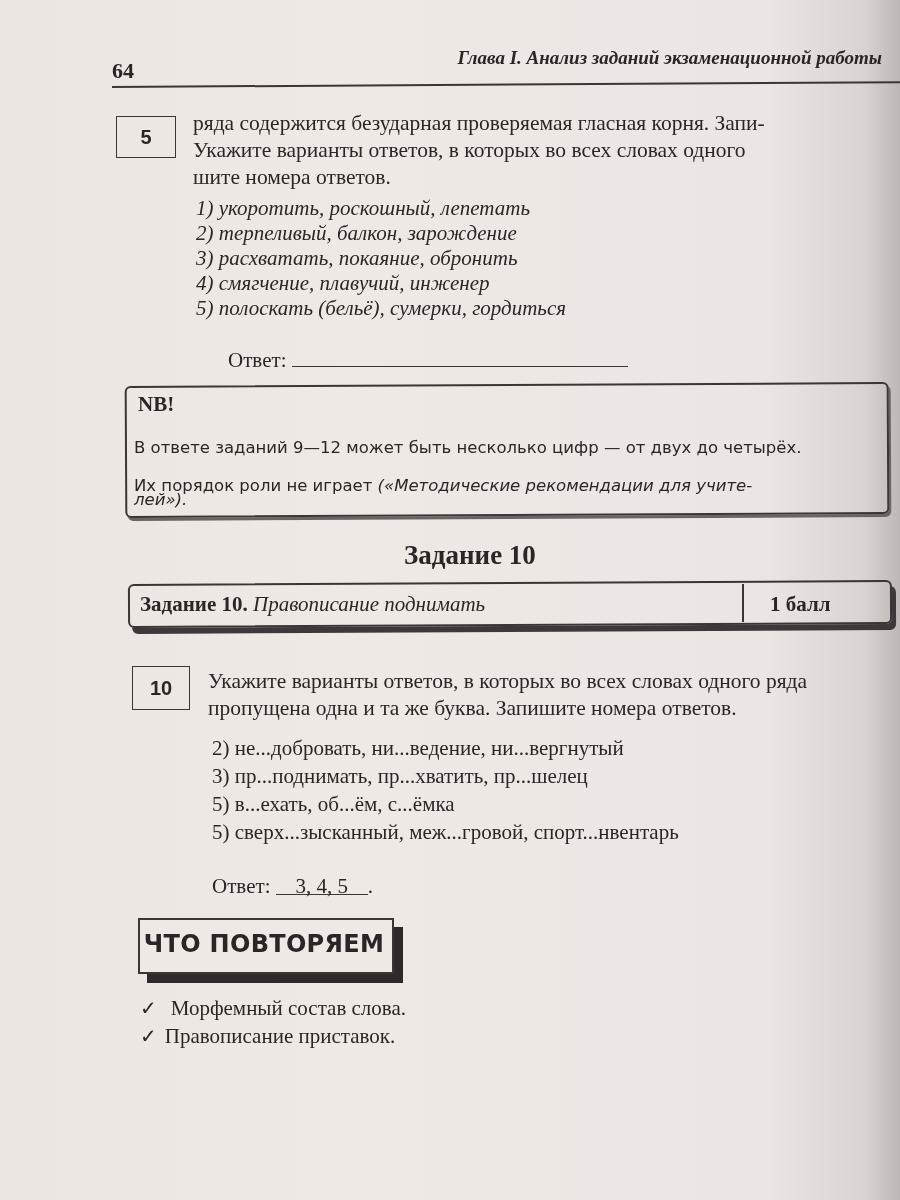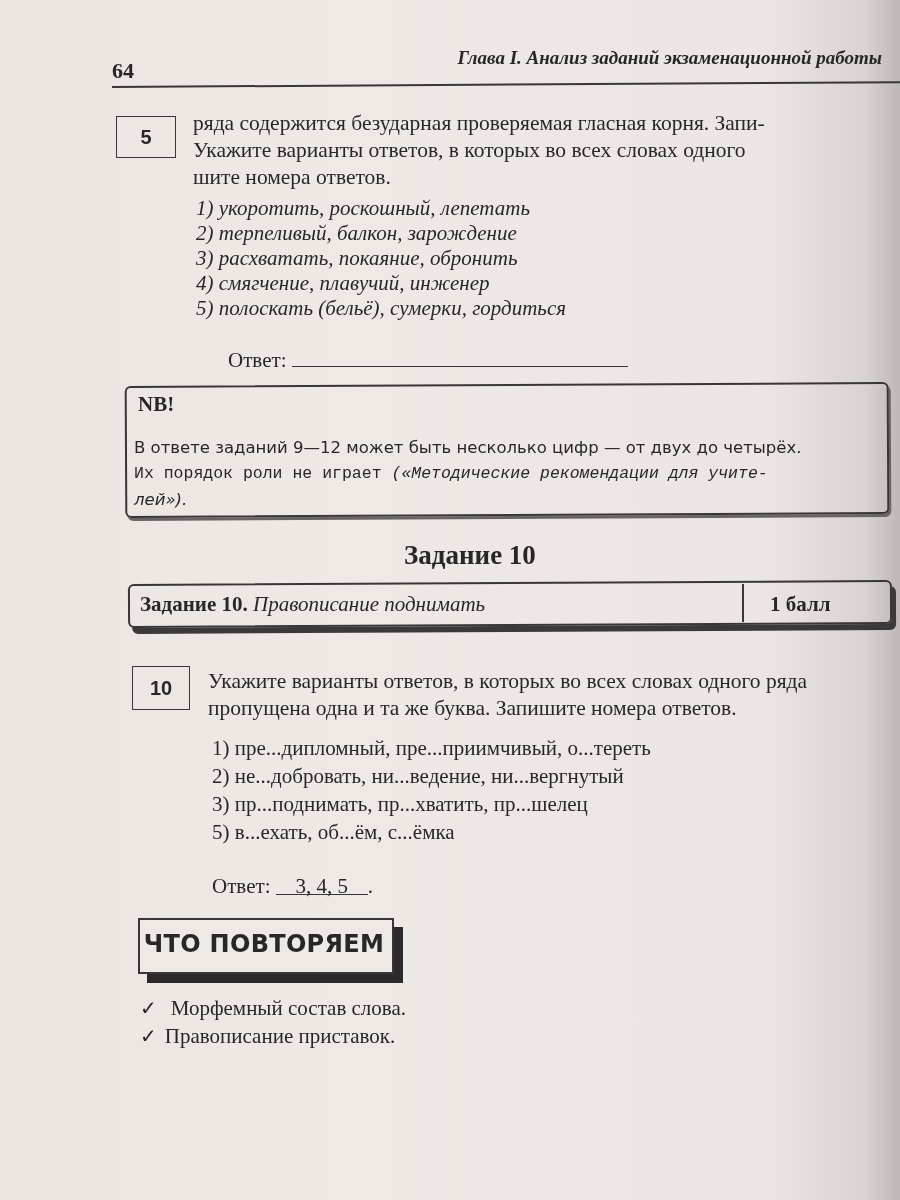--- a/index.html
+++ b/index.html
@@ -63,21 +63,21 @@
   <div class="opt">5) полоскать (бельё), сумерки, гордиться</div>
 </div>
 <div class="abs opt" style="left:228px; top:346px;">
   <span>Ответ:</span>
   <span class="answer-line" style="width:336px;"></span>
 </div>
 
 <div class="abs nb-box"></div>
 <div class="abs nb-title">NB!</div>
 <div class="abs nb-text" style="left:134px; top:434px;">В ответе заданий 9—12 может быть несколько цифр — от двух до четырёх.</div>
-<div class="abs nb-text" style="left:134px; top:460px;font-family:Liberation Mono, monospace;">
+<div class="abs nb-text" style="left:134px; top:472px;">
   <span>Их порядок роли не играет </span>
   <i>(«Методические рекомендации для учите-</i>
 </div>
 <div class="abs nb-text" style="left:134px; top:486px;">
   <i>лей»).</i>
 </div>
 
 <div class="abs section-title">Задание 10</div>
 <div class="abs topic-bar"></div>
 <div class="abs topic-sep"></div>
@@ -87,24 +87,24 @@
 <div class="abs topic-points">1 балл</div>
 
 <div class="abs task-box" style="left:132px; top:666px; width:56px; height:42px; line-height:42px;">
   <span>10</span>
 </div>
 <div class="abs q-text" style="left:208px; top:668px; width:692px;">
   <div style="white-space:nowrap;">Укажите варианты ответов, в которых во всех словах одного ряда</div>
   <div style="white-space:nowrap;">пропущена одна и та же буква. Запишите номера ответов.</div>
 </div>
 <div class="abs" style="left:212px; top:734px; line-height:28px;">
-  <div class="opt" style="line-height:28px;">1) пре...дипломный, пре...приимчивый, о...тереть</div>
   <div class="opt" style="line-height:28px;">2) не...добровать, ни...ведение, ни...вергнутый</div>
   <div class="opt" style="line-height:28px;">3) пр...поднимать, пр...хватить, пр...шелец</div>
   <div class="opt" style="line-height:28px;">5) в...ехать, об...ём, с...ёмка</div>
+  <div class="opt" style="line-height:28px;">5) сверх...зысканный, меж...гровой, спорт...нвентарь</div>
 </div>
 <div class="abs opt" style="left:212px; top:874px;">
   <span>Ответ:</span>
   <span class="answer-line" style="width:92px; text-align:center;">3, 4, 5</span><span>.</span>
 </div>
 
 <div class="abs repeat-box"></div>
 <div class="abs repeat-label">ЧТО ПОВТОРЯЕМ</div>
 <div class="abs" style="left:140px; top:996px;">
   <div style="height:28px;">

